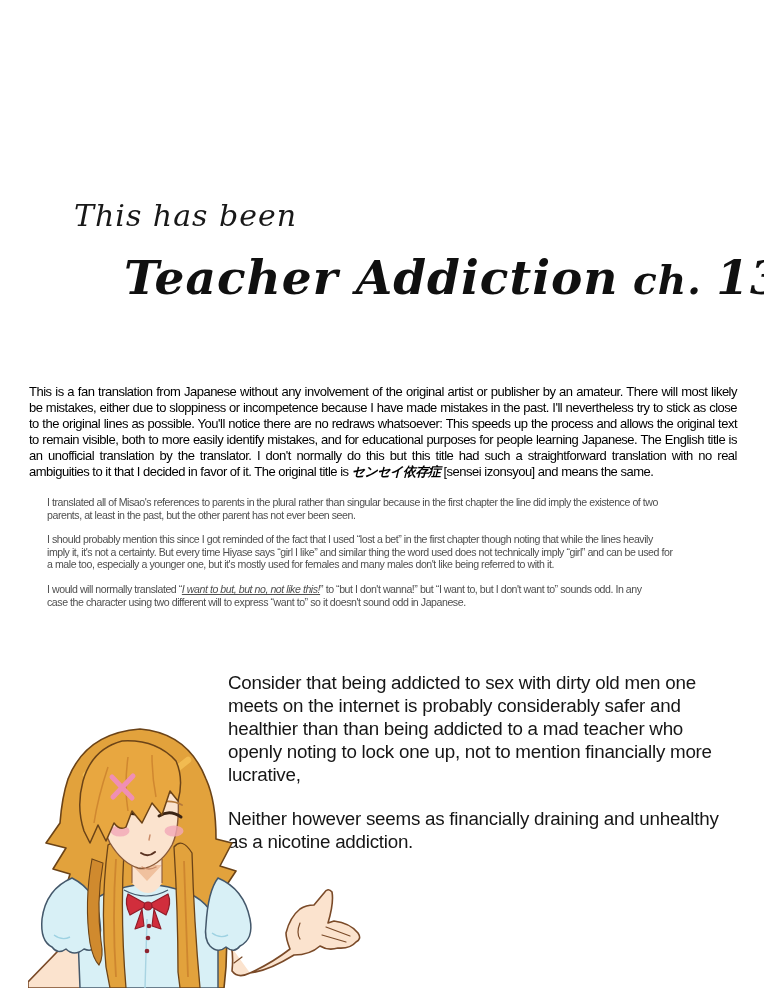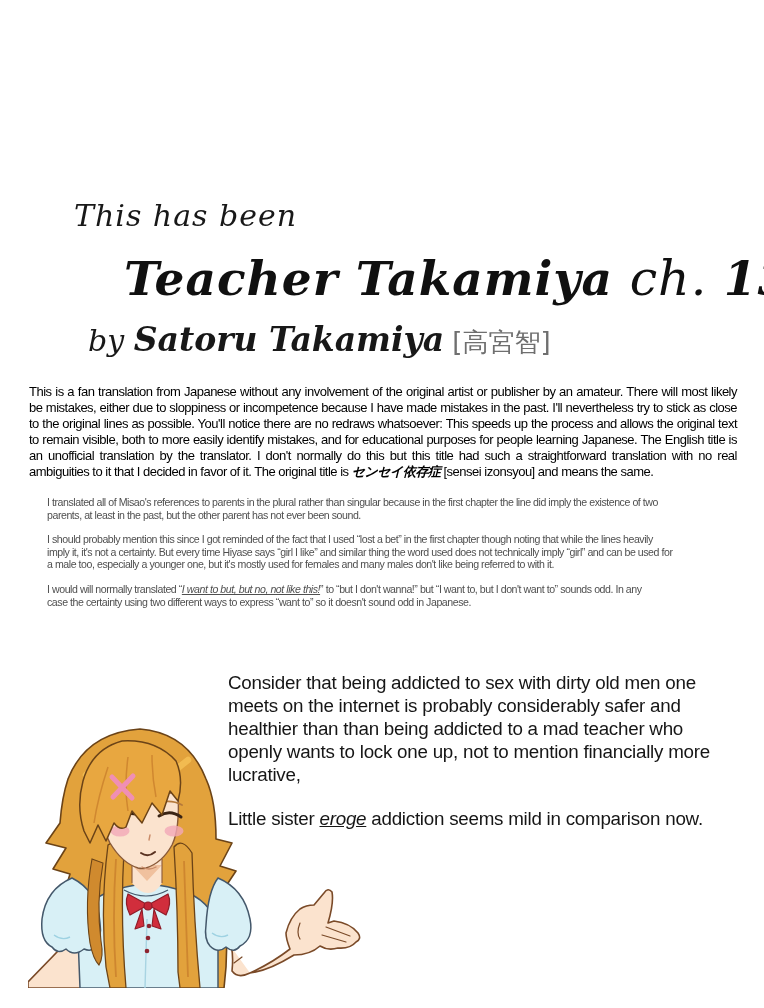--- a/index.html
+++ b/index.html
@@ -5,21 +5,21 @@
   html,body{margin:0;padding:0;background:#ffffff;}
   .page{position:relative;width:764px;height:1008px;background:#ffffff;overflow:hidden;
         font-family:"Liberation Sans",sans-serif;color:#222;}
   
   .title-prefix{position:absolute;left:74px;top:198px;
         font-family:"DejaVu Serif",serif;font-style:italic;font-size:30px;color:#181818;
         letter-spacing:1px;}
   .series-title{position:absolute;left:124px;top:250px;
         font-family:"DejaVu Serif",serif;font-style:italic;font-weight:bold;font-size:47px;
         color:#101010;letter-spacing:1px;white-space:nowrap;}
-  .series-title .ch{font-weight:normal;font-size:49px;}
+  .series-title .ch{font-weight:bold;font-size:39px;}
   .byline{position:absolute;left:88px;top:320px;font-family:"DejaVu Serif",serif;
         font-style:italic;font-size:30px;color:#181818;white-space:nowrap;}
   .byline .name{font-weight:bold;font-size:33px;}
   .byline .kanji{font-style:normal;font-family:"DejaVu Sans",sans-serif;font-size:26px;color:#6f6f6f;}
   
   .disclaimer{position:absolute;left:29px;top:384px;width:708px;margin:0;
         font-size:13px;line-height:15.9px;letter-spacing:-0.5px;color:#000000;
         text-align:justify;}
   .disclaimer .jp{font-style:italic;font-weight:bold;}
   
@@ -34,43 +34,43 @@
   
   .illustration{position:absolute;left:28px;top:727px;width:334px;height:261px;}
 </style>
 </head>
 <body>
 
 <div class="page">
 
   <div class="title-prefix">This has been</div>
 
-  <div class="series-title"><span>Teacher Takamiya</span><span class="ch"> ch. </span><span>13</span></div>
+  <div class="series-title"><span>Teacher Addiction</span><span class="ch"> ch. </span><span>13</span></div>
 
-  <div class="byline"><span>by </span><span class="name">Satoru Takamiya</span><span class="kanji"> [高宮智]</span></div>
 
   <p class="disclaimer"><span>This is a fan translation  from Japanese without any involvement of the original artist or publisher by an amateur. There will most likely be mistakes, either due to sloppiness or incompetence because I have made mistakes in the past. I'll nevertheless try to stick as close to the original lines as possible. You'll notice there are no redraws whatsoever: This speeds up the process and allows the original text to remain visible, both to more easily identify mistakes, and for educational purposes for people learning Japanese. The English title is an unofficial translation by the translator. I don't normally do this but this title had such a straightforward translation with no real ambiguities to it that I decided in favor of it. The original title is </span><span class="jp">センセイ依存症</span><span> [sensei izonsyou] and means the same.</span></p>
 
   <div class="notes">
     <p>I translated all of Misao's references to parents in the plural rather than singular because in the first chapter the line did imply the existence of two
-parents, at least in the past, but the other parent has not ever been sound.</p>
+parents, at least in the past, but the other parent has not ever been seen.</p>
     <p>I should probably mention this since I got reminded of the fact that I used “lost a bet” in the first chapter though noting that while the lines heavily
 imply it, it's not a certainty. But every time Hiyase says “girl I like” and similar thing the word used does not technically imply “girl” and can be used for
 a male too, especially a younger one, but it's mostly used for females and many males don't like being referred to with it.</p>
     <p><span>I would will normally translated “</span><span class="it">I want to but, but no, not like this!</span><span>”  to  “but I don't wanna!” but “I want to, but I don't want to” sounds odd. In any
-case the certainty using two different ways to express “want to” so it doesn't sound odd in Japanese.</span></p>
+case the character using two different will to express “want to” so it doesn't sound odd in Japanese.</span></p>
   </div>
 
   <div class="commentary">
     <p>Consider that being addicted to sex with dirty old men one
 meets on the internet is probably considerably safer and
 healthier than than being addicted to a mad teacher who
-openly wants to lock one up, not to mention financially more
+openly noting to lock one up, not to mention financially more
 lucrative,</p>
-    <p><span>Little sister </span><span class="it">eroge</span><span> addiction seems mild in comparison now.</span></p>
+    <p>Neither however seems as financially draining and unhealthy
+as a nicotine addiction.</p>
   </div>
 
   <svg class="illustration" viewBox="0 0 334 261" xmlns="http://www.w3.org/2000/svg">
 
     <g>
       <path d="M112,2 Q58,6 40,52 Q34,70 32,96 L18,116 L38,121 L25,142 L42,147 L35,170 L48,173
                L44,210 Q44,240 54,261 L196,261 Q200,230 198,200 L205,174 L192,168 L208,144
                L192,139 L204,116 L188,112 Q188,74 178,52 Q160,6 112,2 Z" fill="#E2A23C" stroke="#6B4317" stroke-width="1.6" stroke-linejoin="round"></path>
       <path d="M58,48 L74,32 L88,45 L104,27 L120,43 L136,27 L150,41 L160,33" fill="none" stroke="#F5C055" stroke-width="6.5" stroke-linejoin="round" stroke-linecap="round" opacity="0.85"></path>
     </g>

